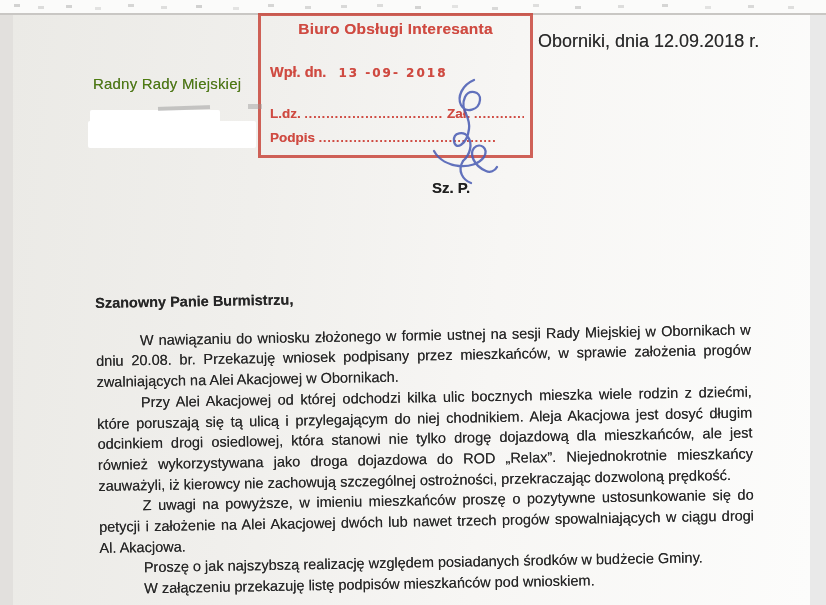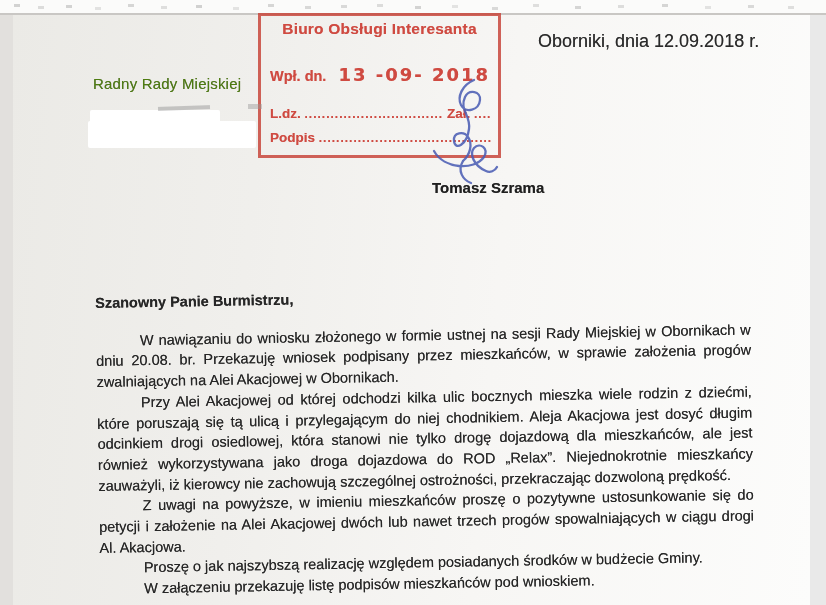--- a/index.html
+++ b/index.html
@@ -44,26 +44,27 @@
   .redact-2{left:88px;top:121px;width:168px;height:27px;background:#ffffff;z-index:4;border-radius:2px;}
   .redact-mark-a{left:158px;top:106px;width:52px;height:4px;background:#9a9a9a;opacity:.5;
                  filter:blur(.6px);transform:rotate(-2deg);z-index:5;}
   .redact-mark-b{left:248px;top:104px;width:14px;height:5px;background:#9a9a9a;opacity:.45;
                  filter:blur(.6px);z-index:5;}
   
   .stamp{
     left:258px;top:13px;width:237px;height:139px;z-index:4;
     border:3px solid rgba(200,70,60,.85);color:#cf4a41;
     text-shadow:0 0 .5px rgba(207,74,65,.55);
+    padding-left:32px;
   }
   .stamp-title{position:absolute;left:0;right:0;top:4px;text-align:center;
                font-size:15.5px;font-weight:600;letter-spacing:.2px;white-space:nowrap;}
   .stamp-row{position:absolute;left:9px;right:6px;white-space:nowrap;overflow:hidden;}
   .row-received{top:48px;font-size:14.5px;font-weight:600;}
-  .received-date{font-size:18px;font-weight:700;letter-spacing:2px;margin-left:12px;
+  .received-date{font-size:12px;font-weight:700;letter-spacing:2px;margin-left:12px;
                  font-family:"DejaVu Sans", sans-serif;}
   .row-ref{top:90px;font-size:13.5px;font-weight:600;}
   .row-podpis{top:114px;font-size:13.5px;font-weight:600;}
   .dots{font-size:12px;letter-spacing:1px;font-weight:600;}
   
   .signature{left:426px;top:77px;width:76px;height:110px;z-index:6;}
   
   .date-line{left:538px;top:31px;font-size:18px;color:#2a2a2a;z-index:4;
              text-shadow:0 0 .4px rgba(40,40,40,.6);}
   
@@ -122,21 +123,21 @@
     <g fill="none" stroke="#4d5fb5" stroke-width="2.3" stroke-linecap="round" stroke-linejoin="round" opacity="0.88">
       <path d="M48 3 C36 8 31 20 35 28 C40 37 53 33 54 23 C55 14 43 12 39 20 C33 33 45 38 43 52 C41 68 29 74 28 64 C27 55 38 54 42 60 C47 67 44 78 37 84"></path>
       <path d="M8 74 C18 92 48 94 58 80 C63 71 54 65 48 71 C43 77 48 89 60 94 C64 96 69 94 71 90"></path>
       <path d="M37 84 C31 94 37 103 45 106"></path>
     </g>
   </svg>
 
   <div class="abs date-line">Oborniki, dnia 12.09.2018 r.</div>
 
   <div class="abs recipient">
-    <div>Tomasz Szrama</div>
+    <div>Sz. P.</div>
   </div>
 
   <div class="abs body-block">
     <p class="salutation">Szanowny Panie Burmistrzu,</p>
     <p class="para">W nawiązaniu do wniosku złożonego w formie ustnej na sesji Rady Miejskiej w Obornikach w dniu 20.08. br. Przekazuję wniosek podpisany przez mieszkańców, w sprawie założenia progów zwalniających na Alei Akacjowej w Obornikach.</p>
     <p class="para">Przy Alei Akacjowej od której odchodzi kilka ulic bocznych mieszka wiele rodzin z dziećmi, które poruszają się tą ulicą i przylegającym do niej chodnikiem. Aleja Akacjowa jest dosyć długim odcinkiem drogi osiedlowej, która stanowi nie tylko drogę dojazdową dla mieszkańców, ale jest również wykorzystywana jako droga dojazdowa do ROD „Relax”. Niejednokrotnie mieszkańcy zauważyli, iż kierowcy nie zachowują szczególnej ostrożności, przekraczając dozwoloną prędkość.</p>
     <p class="para">Z uwagi na powyższe, w imieniu mieszkańców proszę o pozytywne ustosunkowanie się do petycji i założenie na Alei Akacjowej dwóch lub nawet trzech progów spowalniających w ciągu drogi Al. Akacjowa.</p>
     <p class="para para-last">Proszę o jak najszybszą realizację względem posiadanych środków w budżecie Gminy.</p>
     <p class="para para-last">W załączeniu przekazuję listę podpisów mieszkańców pod wnioskiem.</p>
   </div>

